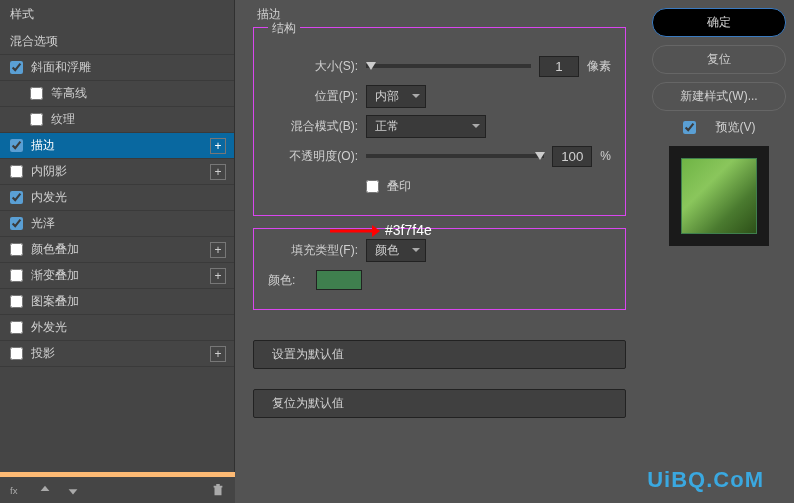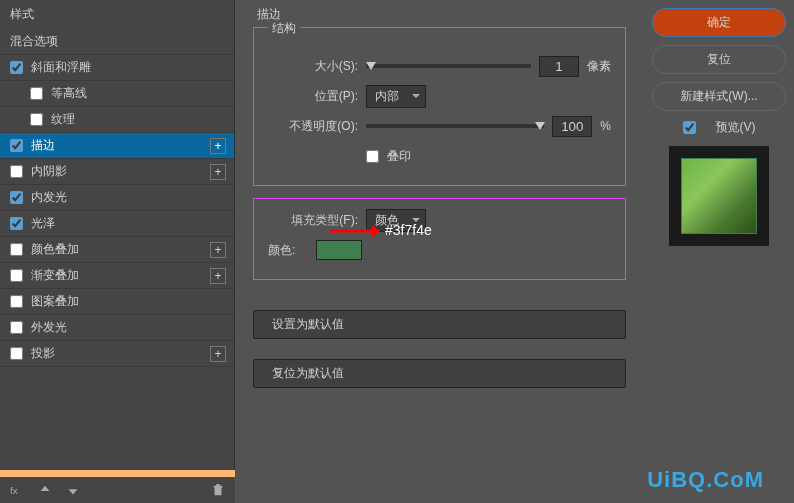--- a/index.html
+++ b/index.html
@@ -5,42 +5,42 @@
 * { margin: 0; padding: 0; box-sizing: border-box; font-family: "Microsoft YaHei", sans-serif; }
 body { width: 794px; height: 503px; background: #535353; color: #d0d0d0; font-size: 12px; overflow: hidden; position: relative; }
 .container { display: flex; height: 503px; }
 .sidebar { width: 235px; background: #454545; border-right: 1px solid #303030; }
 .sidebar-header { padding: 6px 10px; }
 .sidebar-item { display: flex; align-items: center; padding: 5px 10px; height: 26px; position: relative; border-bottom: 1px solid #3a3a3a; }
 .sidebar-item.selected { background: #0968a0; color: #fff; }
 .sidebar-item input[type="checkbox"] { margin-right: 8px; width: 13px; height: 13px; }
 .sidebar-item .plus { position: absolute; right: 8px; width: 16px; height: 16px; border: 1px solid #777; display: flex; align-items: center; justify-content: center; font-size: 12px; cursor: pointer; }
 .sidebar-item.indent { padding-left: 30px; }
-.sidebar-bottom { position: absolute; bottom: 0; left: 0; width: 235px; display: flex; align-items: center; padding: 6px 10px; gap: 14px; border-top: 7px solid #fdba74; background: #454545; }
+.sidebar-bottom { position: absolute; bottom: 0; left: 0; width: 235px; display: flex; align-items: center; padding: 6px 10px; gap: 14px; border-top: 5px solid #fdba74; background: #454545; }
 .sidebar-bottom .spacer { flex: 1; }
 .main { flex: 1; padding: 6px 18px; position: relative; }
 .section-title { margin-bottom: 4px; padding-left: 4px; }
 .fieldset { border: 1px solid #d946ef; padding: 10px 14px; margin-bottom: 12px; }
 .fieldset-title { position: relative; top: -18px; background: #535353; display: inline-block; padding: 0 4px; }
 .row { display: flex; align-items: center; margin-bottom: 8px; gap: 8px; height: 22px; }
 .row .label { width: 90px; text-align: right; }
 .slider { flex: 1; height: 4px; background: #333; position: relative; cursor: pointer; }
 .slider .knob { position: absolute; width: 0; height: 0; border-left: 5px solid transparent; border-right: 5px solid transparent; border-top: 8px solid #ccc; top: -2px; }
 .num-input { width: 40px; background: #3a3a3a; border: 1px solid #222; color: #d0d0d0; text-align: center; padding: 2px; }
 .dropdown { background: #3a3a3a; border: 1px solid #222; padding: 2px 18px 2px 8px; position: relative; cursor: pointer; min-width: 60px; }
 .dropdown:after { content: ''; position: absolute; right: 5px; top: 8px; border-left: 4px solid transparent; border-right: 4px solid transparent; border-top: 4px solid #aaa; }
 .dropdown.wide { min-width: 120px; }
 .color-swatch { width: 46px; height: 20px; background: #3f7f4e; border: 1px solid #222; cursor: pointer; }
 .arrow-annot { color: #ff0000; font-size: 24px; position: absolute; left: 340px; top: 220px; pointer-events: none; }
 .color-text { color: #fff; position: absolute; left: 385px; top: 222px; font-size: 14px; }
 .btn-row { display: flex; justify-content: center; gap: 20px; margin-top: 30px; flex-direction: column; }
 .btn { background: #404040; border: 1px solid #222; padding: 5px 18px; cursor: pointer; border-radius: 2px; }
 .right-panel { width: 150px; padding: 8px; }
 .pill-btn { border-radius: 14px; padding: 5px 0; text-align: center; margin-bottom: 8px; cursor: pointer; border: 1px solid #666; }
-.pill-btn.primary { background: #c2410c; border-color: #3a7ac0; }
+.pill-btn.primary { background: #000000; border-color: #3a7ac0; }
 .preview-check { display: flex; align-items: center; justify-content: center; gap: 20px; margin: 6px 0 10px; }
 .preview-box { width: 100px; height: 100px; margin: 0 auto; background: #1a1a1a; display: flex; align-items: center; justify-content: center; }
 .preview-thumb { width: 76px; height: 76px; background: linear-gradient(135deg, #6fb445 0%, #8ac65c 35%, #4a7a2f 70%, #2d5018 100%); border: 1px solid #3f7f4e; }
 .watermark { position: absolute; right: 30px; bottom: 10px; font-size: 22px; font-weight: bold; color: #3aa8e0; letter-spacing: 1px; margin-top: 32px; }
 input[type="checkbox"] { accent-color: #5a9fd4; cursor: pointer; }
 .icon-svg { width: 14px; height: 14px; fill: #aaa; cursor: pointer; }
 </style>
 </head>
 <body>
 
@@ -130,20 +130,24 @@
             <div class="knob" style="left:0%"></div>
           </div>
         <input class="num-input" value="1" style="">
         <span>像素</span>
       </div>
       <div class="row">
         <span class="label">位置(P):</span>
         <div class="dropdown"><span>内部</span></div>
       </div>
       <div class="row">
+        <span class="label">混合模式(B):</span>
+        <div class="dropdown wide"><span>正常</span></div>
+      </div>
+      <div class="row">
         <span class="label">不透明度(O):</span>
         <div class="slider">
             <div class="knob" style="left:95%"></div>
           </div>
         <input class="num-input" value="100" style="">
         <span>%</span>
       </div>
       <div class="row">
         <span class="label"></span>
         <input type="checkbox" style="">

